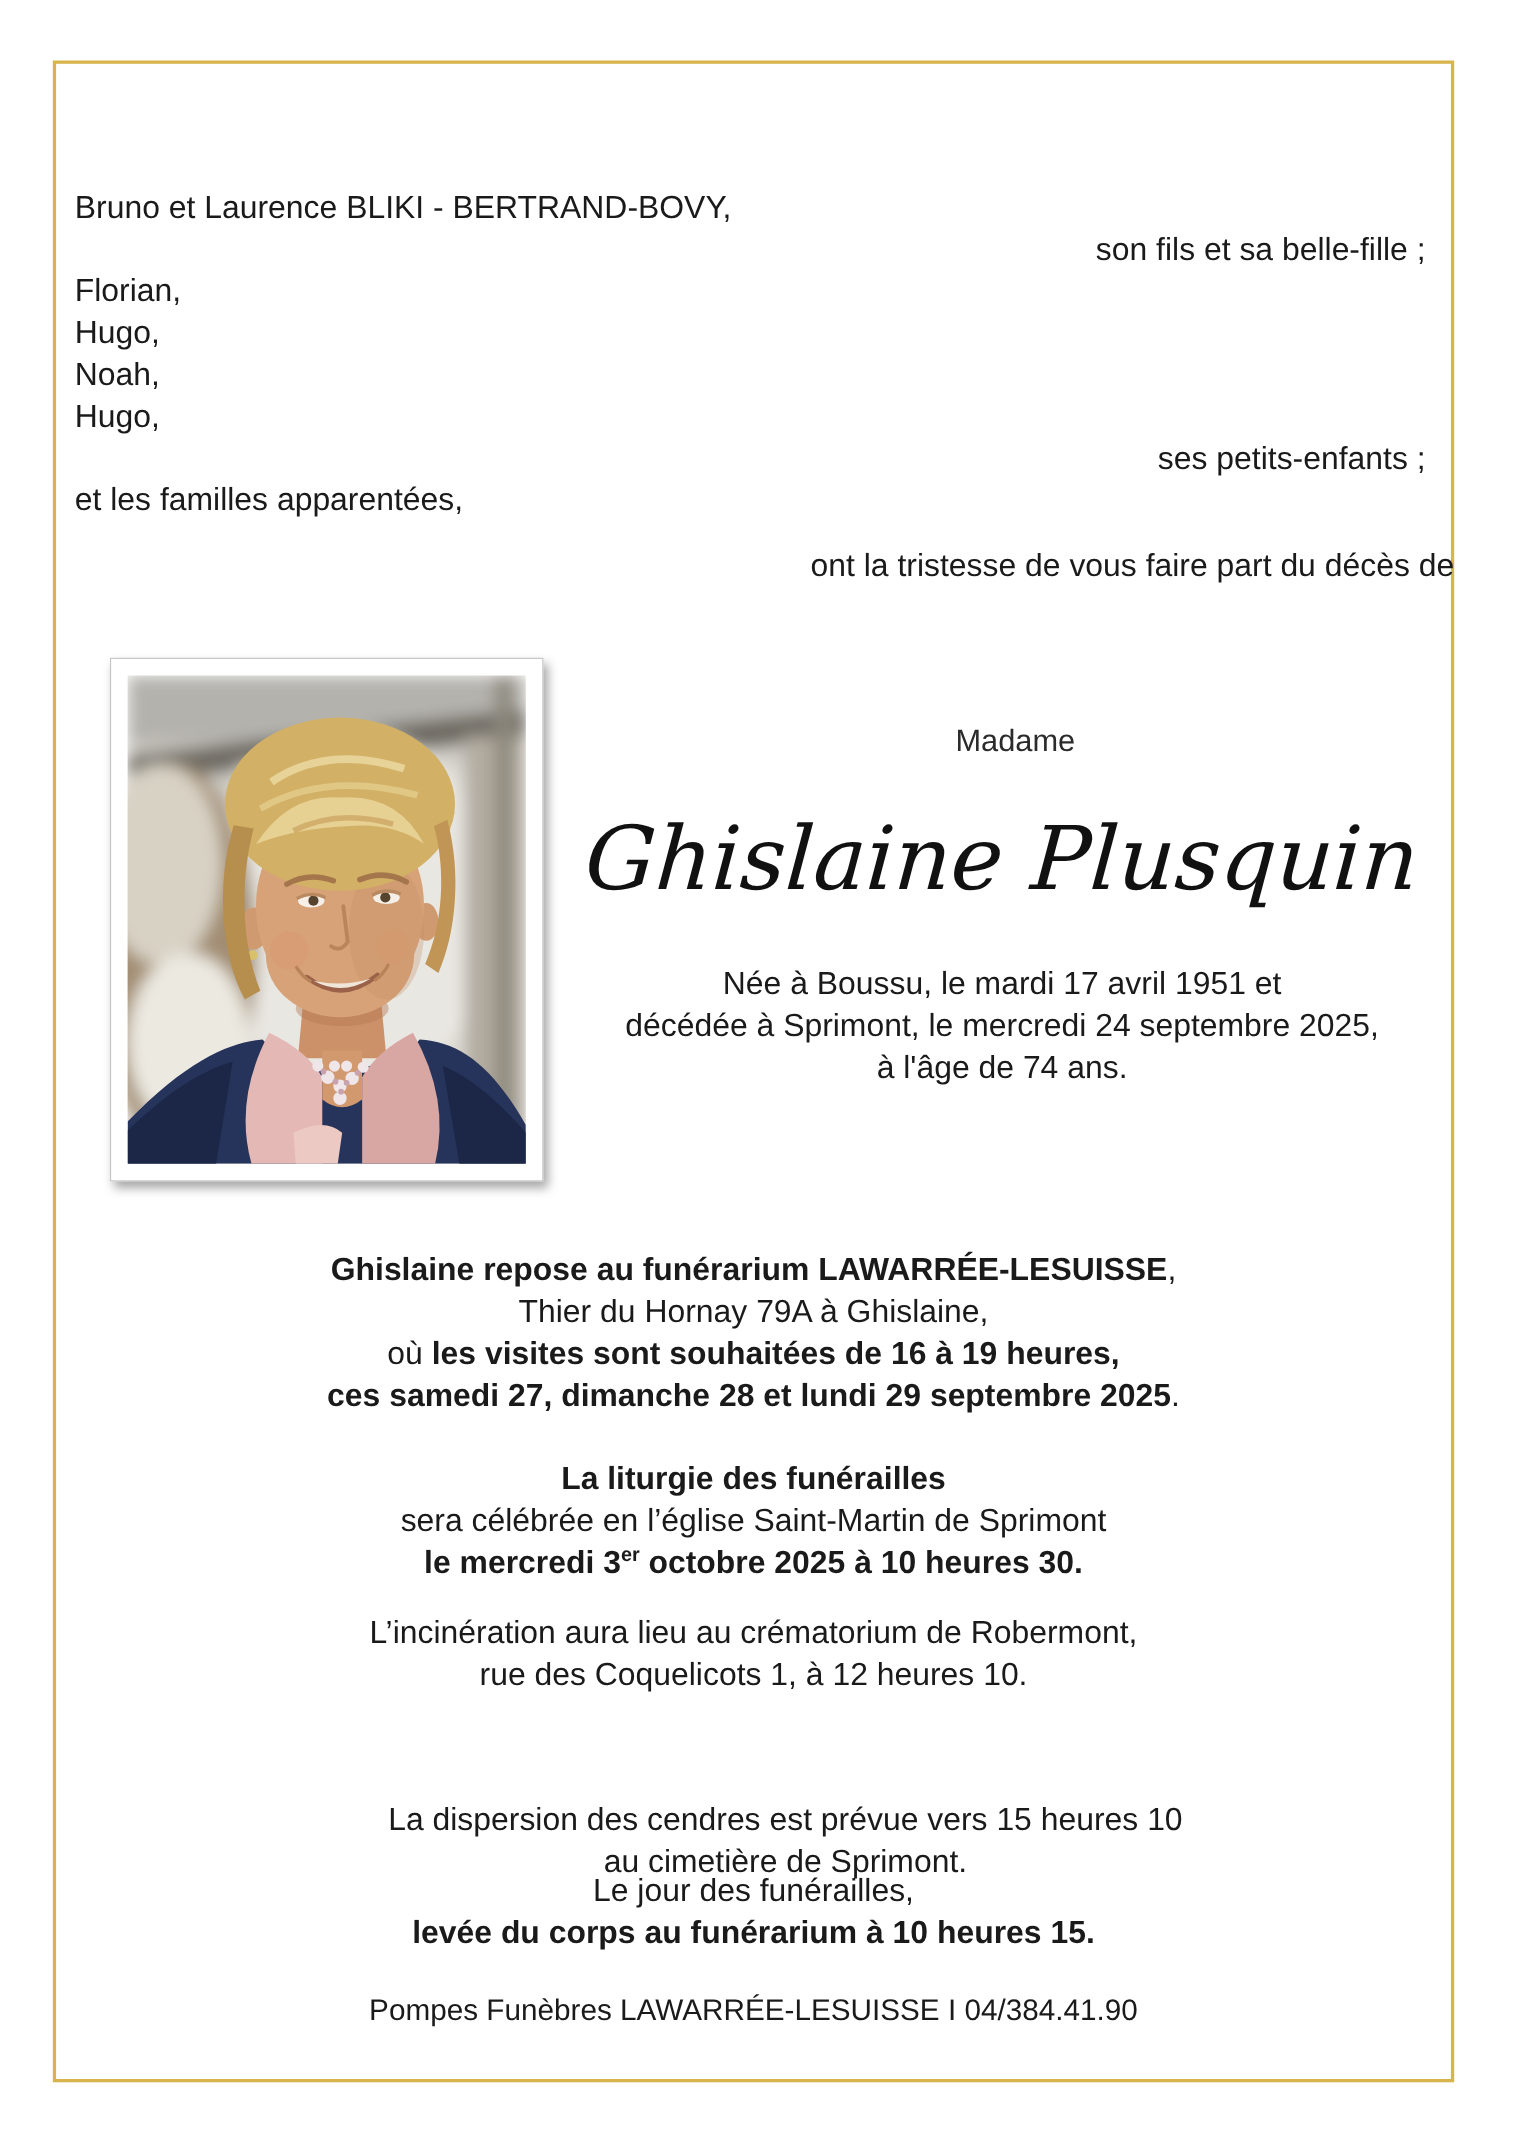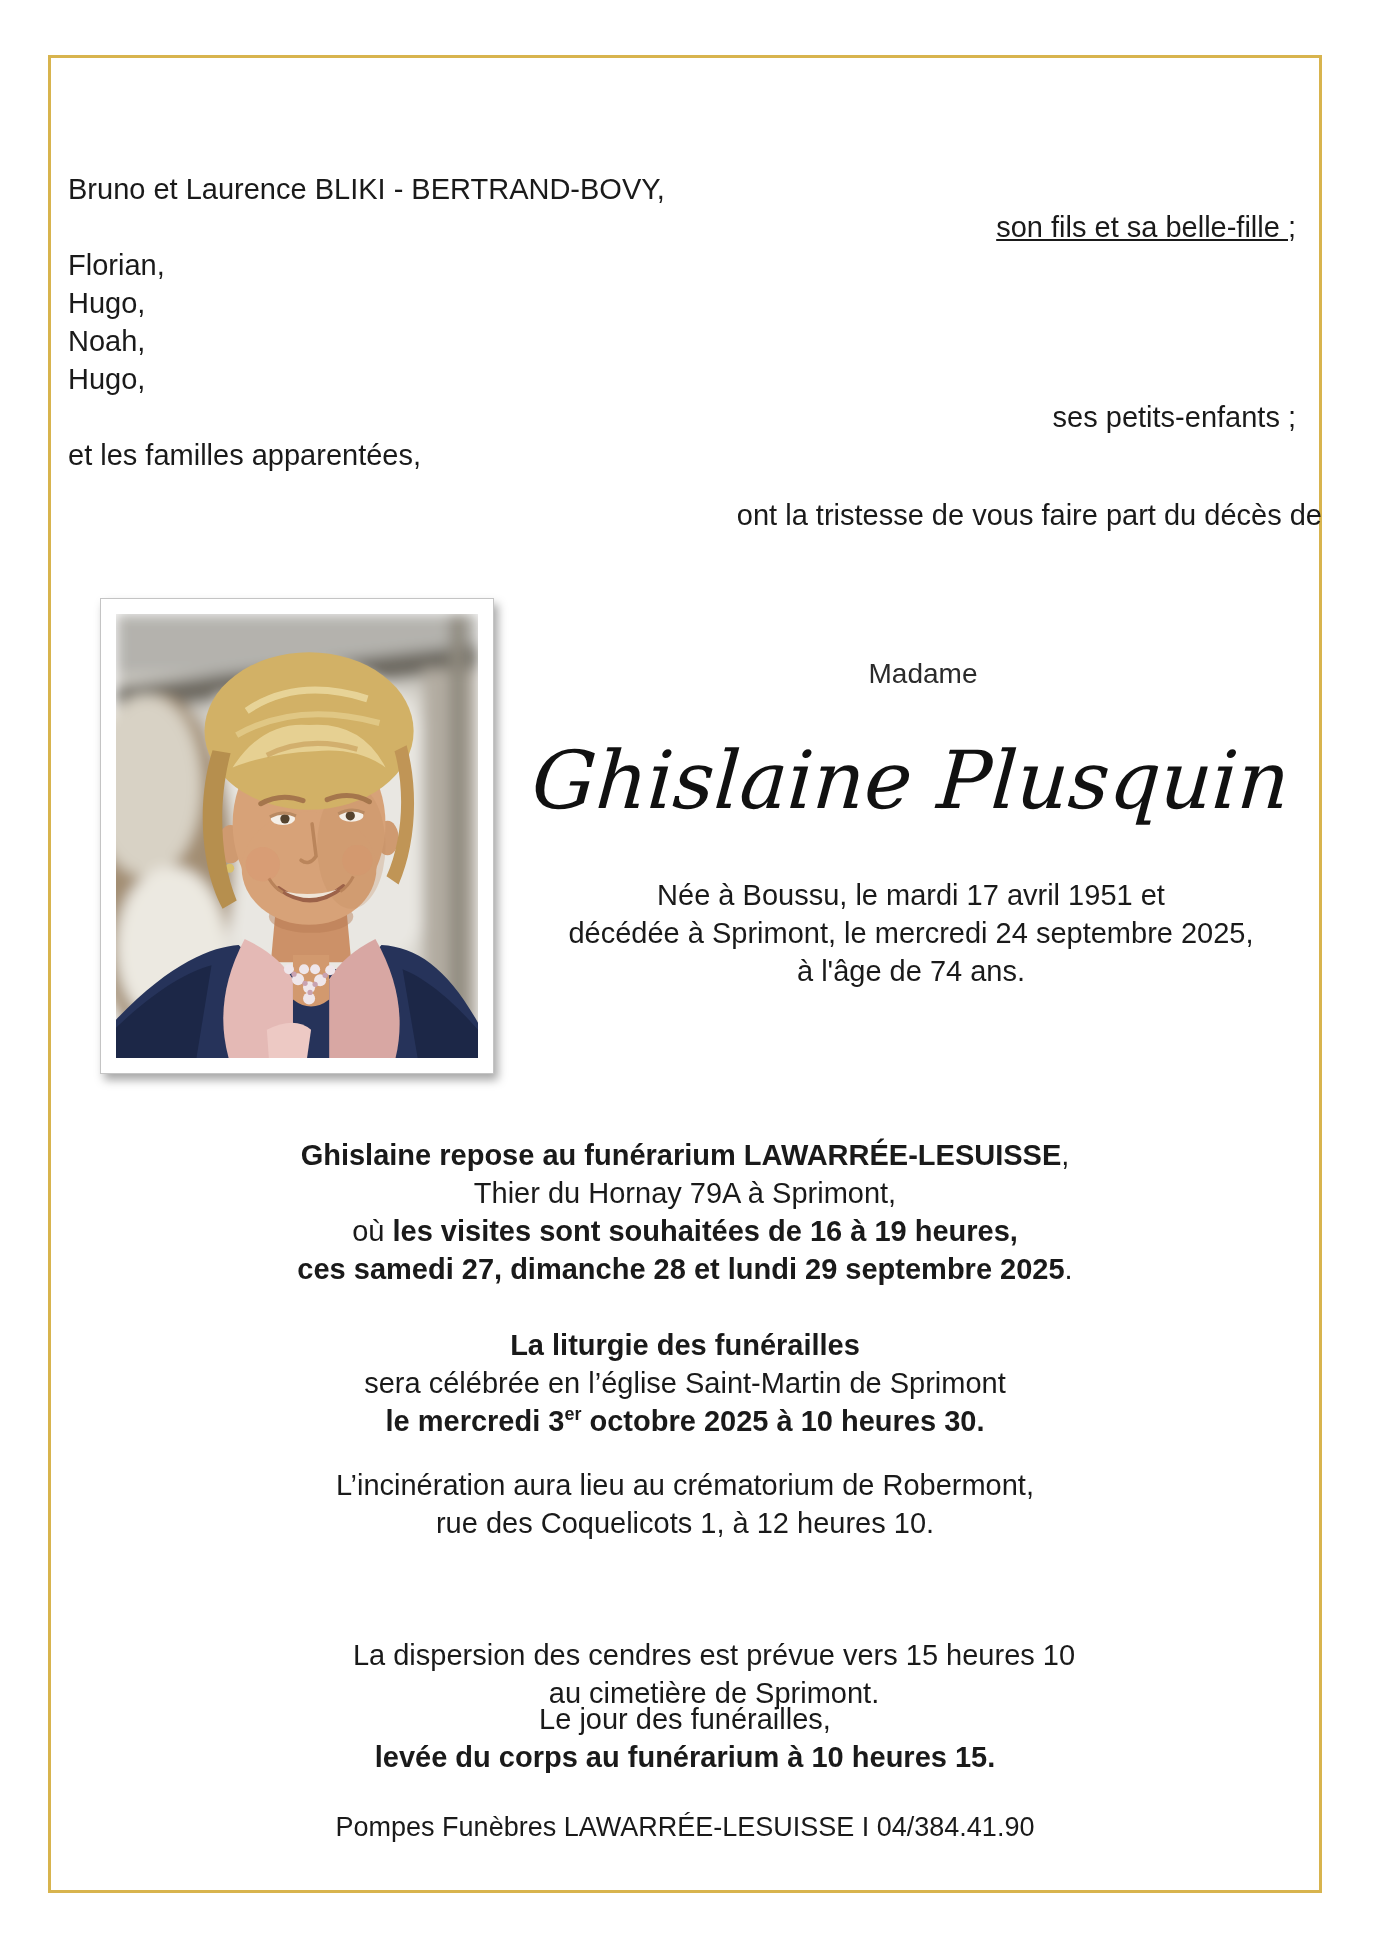--- a/index.html
+++ b/index.html
@@ -40,21 +40,21 @@
 </style>
 </head>
 <body>
 
 <div class="page">
 
   <div class="frame"></div>
 
   <div class="family">
     <div class="line-left">Bruno et Laurence BLIKI - BERTRAND-BOVY,</div>
-    <div class="line-right" style="padding-right:12px;text-decoration:underline;">son fils et sa belle-fille ;</div>
+    <div class="line-right" style="padding-right:12px;">son fils et sa belle-fille ;</div>
     <div class="line-left">Florian,</div>
     <div class="line-left">Hugo,</div>
     <div class="line-left">Noah,</div>
     <div class="line-left">Hugo,</div>
     <div class="line-right" style="padding-right:12px;">ses petits-enfants ;</div>
     <div class="line-left">et les familles apparentées,</div>
   </div>
 
   <div class="tristesse">ont la tristesse de vous faire part du décès de</div>
 
@@ -155,21 +155,21 @@
   <div class="script-name">Ghislaine Plusquin</div>
 
   <div class="birth">
     <div>Née à Boussu, le mardi 17 avril 1951 et</div>
     <div>décédée à Sprimont, le mercredi 24 septembre 2025,</div>
     <div>à l'âge de 74 ans.</div>
   </div>
 
   <div class="cblock repose">
     <div><span class="b">Ghislaine repose au funérarium LAWARRÉE-LESUISSE</span><span>,</span></div>
-    <div>Thier du Hornay 79A à Sprimont,</div>
+    <div>Thier du Hornay 79A à Ghislaine,</div>
     <div><span>où </span><span class="b">les visites sont souhaitées de 16 à 19 heures,</span></div>
     <div><span class="b">ces samedi 27, dimanche 28 et lundi 29 septembre 2025</span><span>.</span></div>
   </div>
 
   <div class="cblock liturgy">
     <div class="b">La liturgie des funérailles</div>
     <div>sera célébrée en l’église Saint-Martin de Sprimont</div>
     <div class="b"><span>le mercredi 3</span><sup>er</sup><span> octobre 2025 à 10 heures 30.</span></div>
   </div>
 

